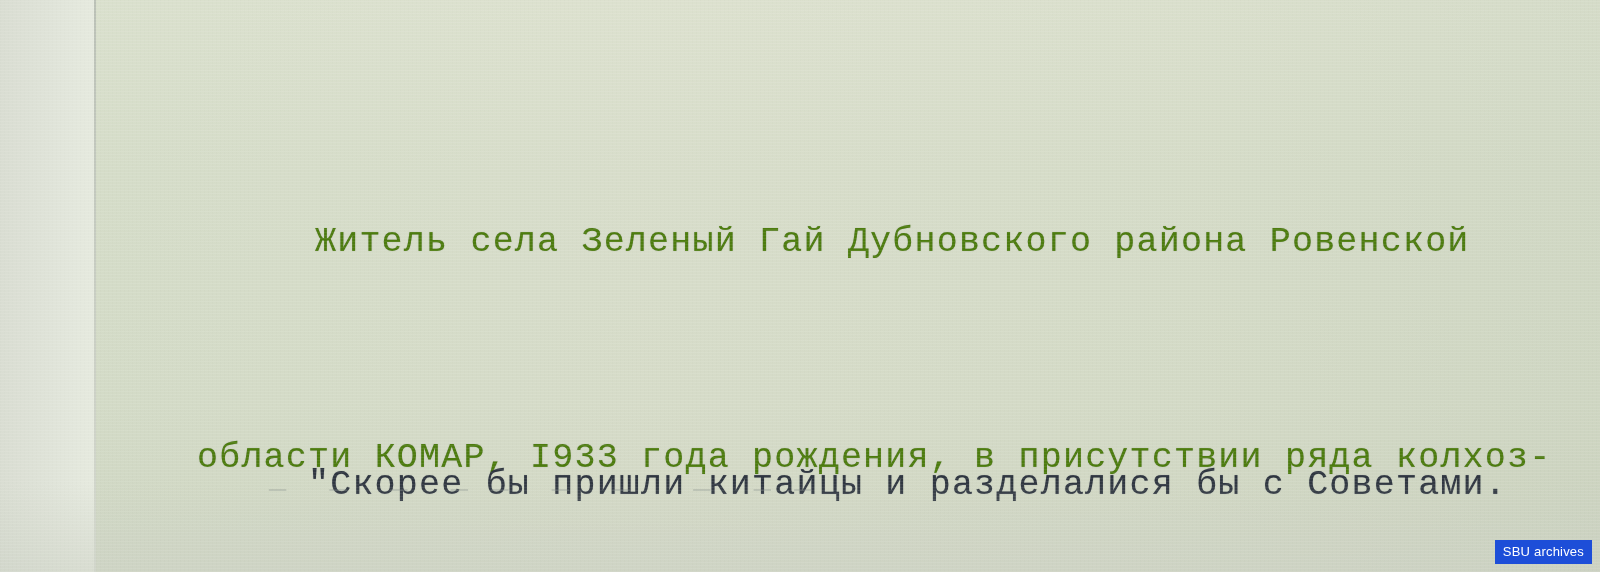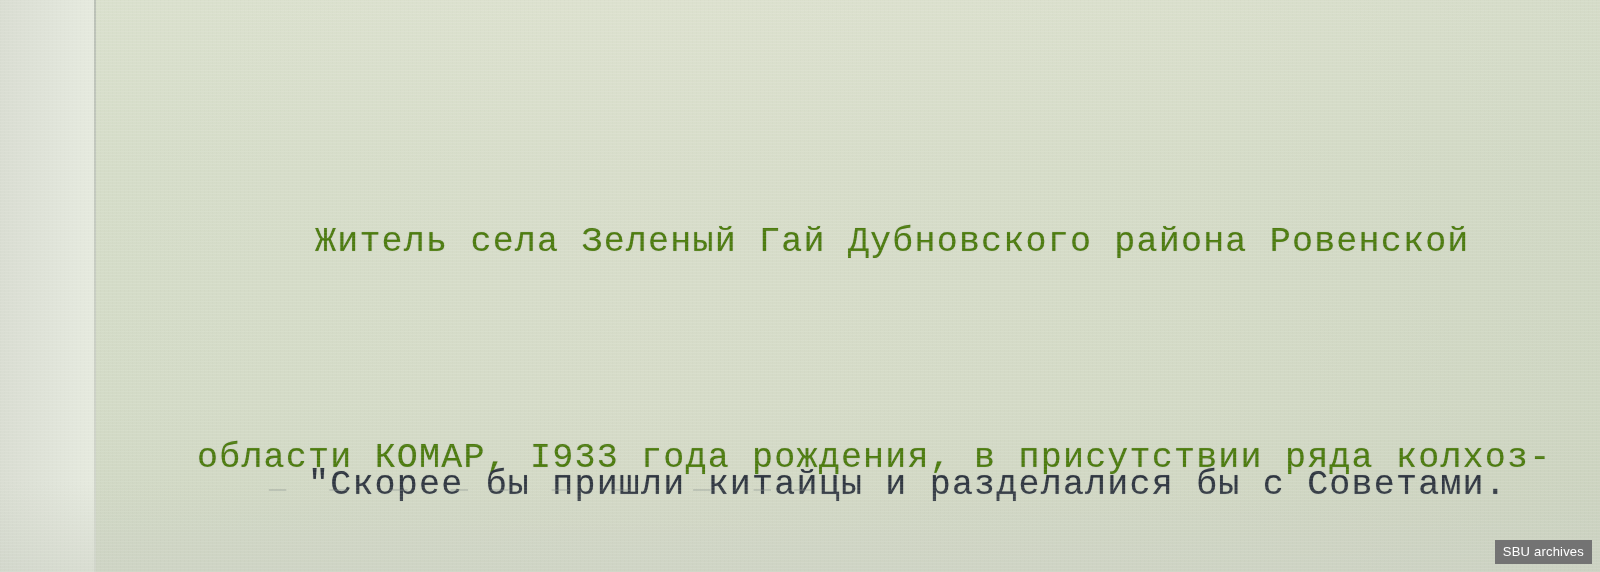--- a/index.html
+++ b/index.html
@@ -106,21 +106,21 @@
     color: rgba(120,130,125,0.30);
     white-space: pre;
     filter: blur(0.6px);
     transform: scaleX(1.02);
   }
 
   .watermark {
     position: absolute;
     right: 8px;
     bottom: 8px;
-    background: #737373;
+    background: #1d4ed8;
     color: #ffffff;
     font-family: "Liberation Sans", sans-serif;
     font-size: 13px;
     line-height: 13px;
     padding: 5px 8px 6px 8px;
     letter-spacing: 0.2px;
   }
 
   
   .grain {

